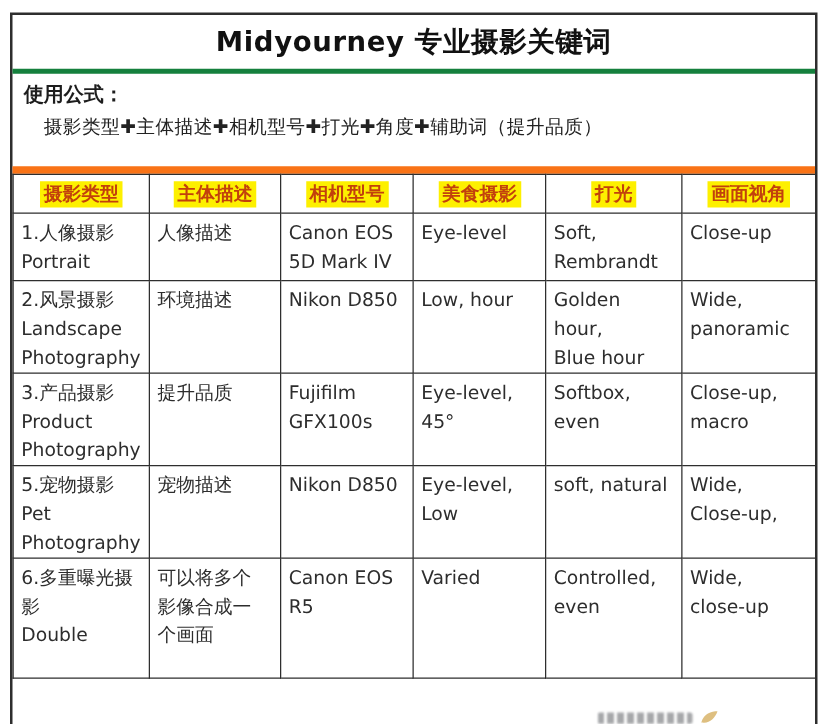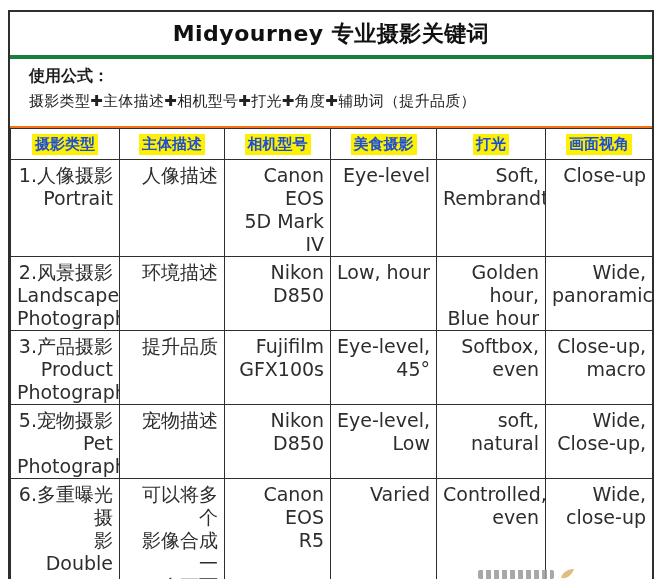--- a/index.html
+++ b/index.html
@@ -27,70 +27,70 @@
     border-bottom: 4px solid #15803d;
     display: flex;
     align-items: center;
     justify-content: center;
     font-size: 22px;
     font-weight: bold;
     color: #111111;
     letter-spacing: 0.5px;
   }
   .formula-box {
-    height: 69px;
-    border-bottom: 2px solid #f97316;
-    padding: 5px 9px 0 19px;
+    height: 80px;
+    border-bottom: 6px solid #f97316;
+    padding: 5px 9px 0 9px;
     box-sizing: border-box;
   }
   .formula-label {
     font-size: 16px;
     font-weight: bold;
     line-height: 24px;
     color: #1d1d1d;
   }
   .formula-text {
     font-size: 15px;
     line-height: 26px;
     color: #222222;
     letter-spacing: 0.3px;
+    margin-left: 16px;
   }
   table.kw {
     border-collapse: collapse;
     table-layout: fixed;
     width: 642px;
   }
   table.kw th, table.kw td {
     border: 1px solid #2e2e2e;
     box-sizing: border-box;
   }
   table.kw th {
     height: 31px;
     text-align: center;
     vertical-align: middle;
     padding: 0;
   }
   .hl {
     display: inline-block;
     background: #fdf000;
-    color: #1d4ed8;
+    color: #c2410c;
     font-size: 15px;
     font-weight: bold;
     padding: 1px 3px;
     line-height: 19px;
   }
   table.kw td {
     vertical-align: top;
     padding: 4px 6px 0 6px;
-    font-size: 19px;
+    font-size: 15px;
     line-height: 23px;
     color: #2d2d2d;
     white-space: pre-line;
     overflow: hidden;
-    text-align: right;
   }
   tr.r1 td { height: 54px; }
   tr.r3l td { height: 72px; }
   tr.rlast td { height: 96px; }
   .watermark {
     position: absolute;
     left: 478px;
     top: 568px;
     display: flex;
     align-items: center;

